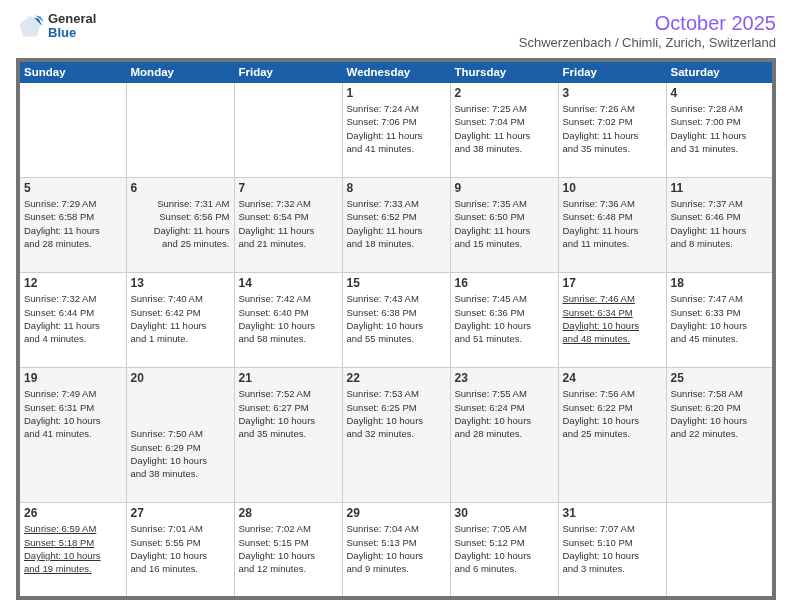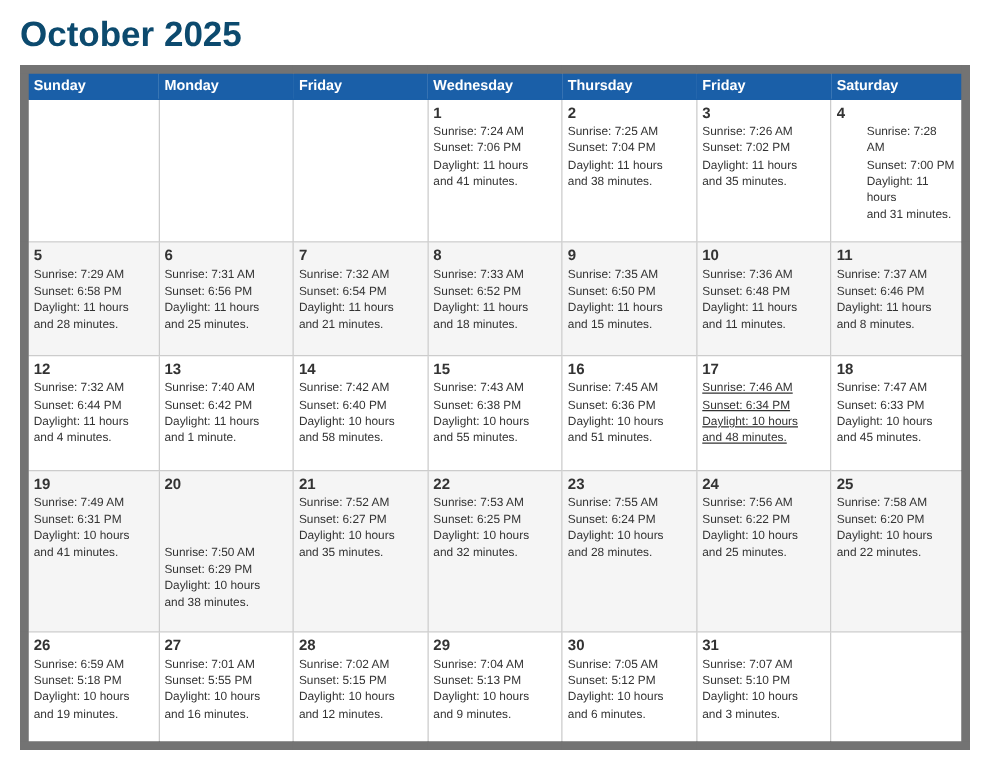--- a/index.html
+++ b/index.html
@@ -38,31 +38,31 @@
     .logo-general { color: #333; }
     .logo-blue { color: #1a5fa8; }
     .logo-icon {
       width: 28px;
       height: 28px;
     }
     .title-block {
       text-align: right;
     }
     .month-title {
-      font-size: 28px;
-      font-weight: bold;
-      color: #0c4a6e;
+      font-size: 20px;
+      font-weight: normal;
+      color: #8b5cf6;
     }
     .location {
       font-size: 13px;
       color: #555;
     }
     .calendar {
       flex: 1;
-      border: 7px solid #737373;
+      border: 4px solid #737373;
       border-collapse: collapse;
       width: 100%;
       table-layout: fixed;
     }
     .calendar th {
       background: #1a5fa8;
       color: #fff;
       font-size: 11.5px;
       padding: 4px 4px;
       text-align: left;
@@ -95,22 +95,35 @@
     }
     .empty-cell {
       background: #fff;
     }
   </style>
 </head>
 <body>
 
 <div class="page">
   <div class="header">
+    <div class="logo">
+      <svg class="logo-icon" viewBox="0 0 32 32">
+        <rect x="0" y="0" width="32" height="32" fill="white"></rect>
+        <polygon points="16,4 28,14 24,28 8,28 4,14" fill="#1a5fa8" opacity="0.15"></polygon>
+        <polygon points="20,6 30,16 26,8" fill="#1a5fa8"></polygon>
+        <polygon points="22,4 32,12 28,5" fill="#4a90d9"></polygon>
+      </svg>
+      <div class="logo-text">
+        <span class="logo-general">General</span>
+        <span class="logo-blue">Blue</span>
+      </div>
+    </div>
     <div class="title-block">
       <div class="month-title">October 2025</div>
+      <div class="location">Schwerzenbach / Chimli, Zurich, Switzerland</div>
     </div>
   </div>
 
   <table class="calendar">
     <thead>
       <tr>
 
       <th>Sunday</th>
           <th>Monday</th>
           <th>Friday</th>
@@ -141,37 +154,37 @@
           </td>
           <td>
             <span class="day-num">3</span>
             <div class="day-info" style="white-space: pre-line;">Sunrise: 7:26 AM
 Sunset: 7:02 PM
 Daylight: 11 hours
 and 35 minutes.</div>
           </td>
           <td>
             <span class="day-num">4</span>
-            <div class="day-info" style="white-space: pre-line; margin-left: 24px;">Sunrise: 7:28 AM
+            <div class="day-info" style="white-space: pre-line;">Sunrise: 7:28 AM
 Sunset: 7:00 PM
 Daylight: 11 hours
 and 31 minutes.</div>
           </td>
         </tr>
         <tr class="row-shaded">
           <td>
             <span class="day-num">5</span>
             <div class="day-info" style="white-space: pre-line;">Sunrise: 7:29 AM
 Sunset: 6:58 PM
 Daylight: 11 hours
 and 28 minutes.</div>
           </td>
           <td>
             <span class="day-num">6</span>
-            <div class="day-info" style="white-space: pre-line;">Sunrise: 7:31 AM
+            <div class="day-info" style="white-space: pre-line; text-align: right;">Sunrise: 7:31 AM
 Sunset: 6:56 PM
 Daylight: 11 hours
 and 25 minutes.</div>
           </td>
           <td>
             <span class="day-num">7</span>
             <div class="day-info" style="white-space: pre-line;">Sunrise: 7:32 AM
 Sunset: 6:54 PM
 Daylight: 11 hours
 and 21 minutes.</div>
@@ -303,21 +316,21 @@
             <span class="day-num">25</span>
             <div class="day-info" style="white-space: pre-line;">Sunrise: 7:58 AM
 Sunset: 6:20 PM
 Daylight: 10 hours
 and 22 minutes.</div>
           </td>
         </tr>
         <tr class="row-white">
           <td>
             <span class="day-num">26</span>
-            <div class="day-info" style="white-space: pre-line;">Sunrise: 6:59 AM
+            <div class="day-info" style="white-space: pre-line; text-decoration: underline;">Sunrise: 6:59 AM
 Sunset: 5:18 PM
 Daylight: 10 hours
 and 19 minutes.</div>
           </td>
           <td>
             <span class="day-num">27</span>
             <div class="day-info" style="white-space: pre-line;">Sunrise: 7:01 AM
 Sunset: 5:55 PM
 Daylight: 10 hours
 and 16 minutes.</div>

